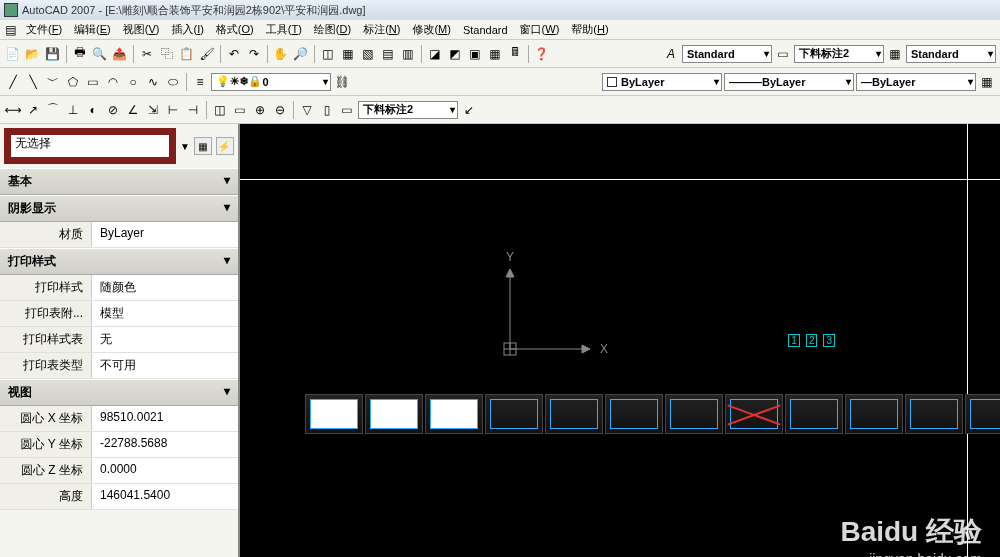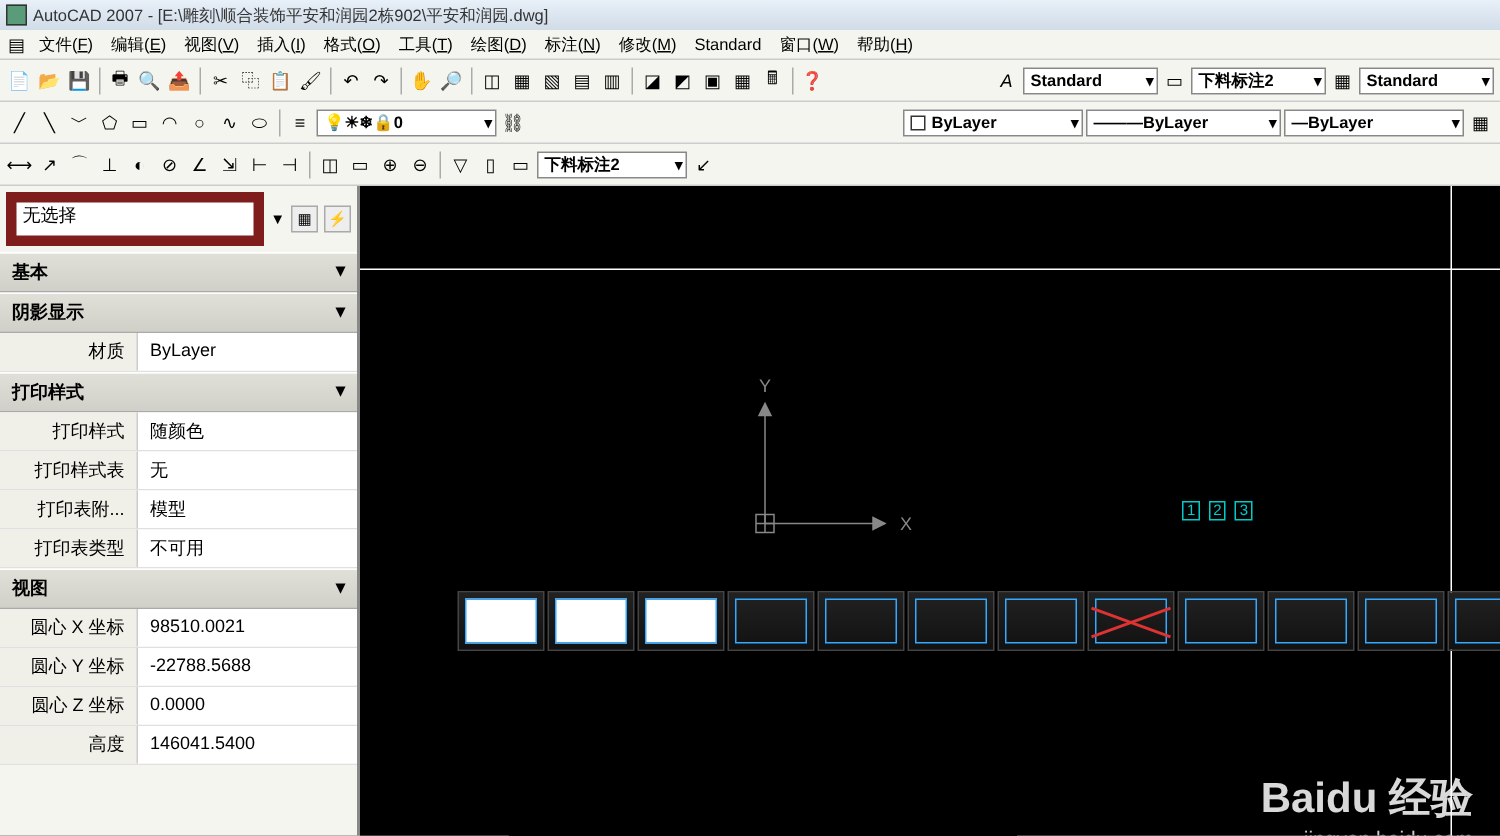--- a/index.html
+++ b/index.html
@@ -192,26 +192,26 @@
         <div class="panel-hdr">
           <span>打印样式</span>
           <span>▾</span>
         </div>
         <div class="panel-body">
           <div class="prop-row">
             <div class="prop-key">打印样式</div>
             <div class="prop-val">随颜色</div>
           </div>
           <div class="prop-row">
+            <div class="prop-key">打印表附...</div>
+            <div class="prop-val">模型</div>
+          </div>
+          <div class="prop-row">
             <div class="prop-key">打印样式表</div>
             <div class="prop-val">无</div>
-          </div>
-          <div class="prop-row">
-            <div class="prop-key">打印表附...</div>
-            <div class="prop-val">模型</div>
           </div>
           <div class="prop-row">
             <div class="prop-key">打印表类型</div>
             <div class="prop-val">不可用</div>
           </div>
         </div>
         <div class="panel-hdr">
           <span>视图</span>
           <span>▾</span>
         </div>

